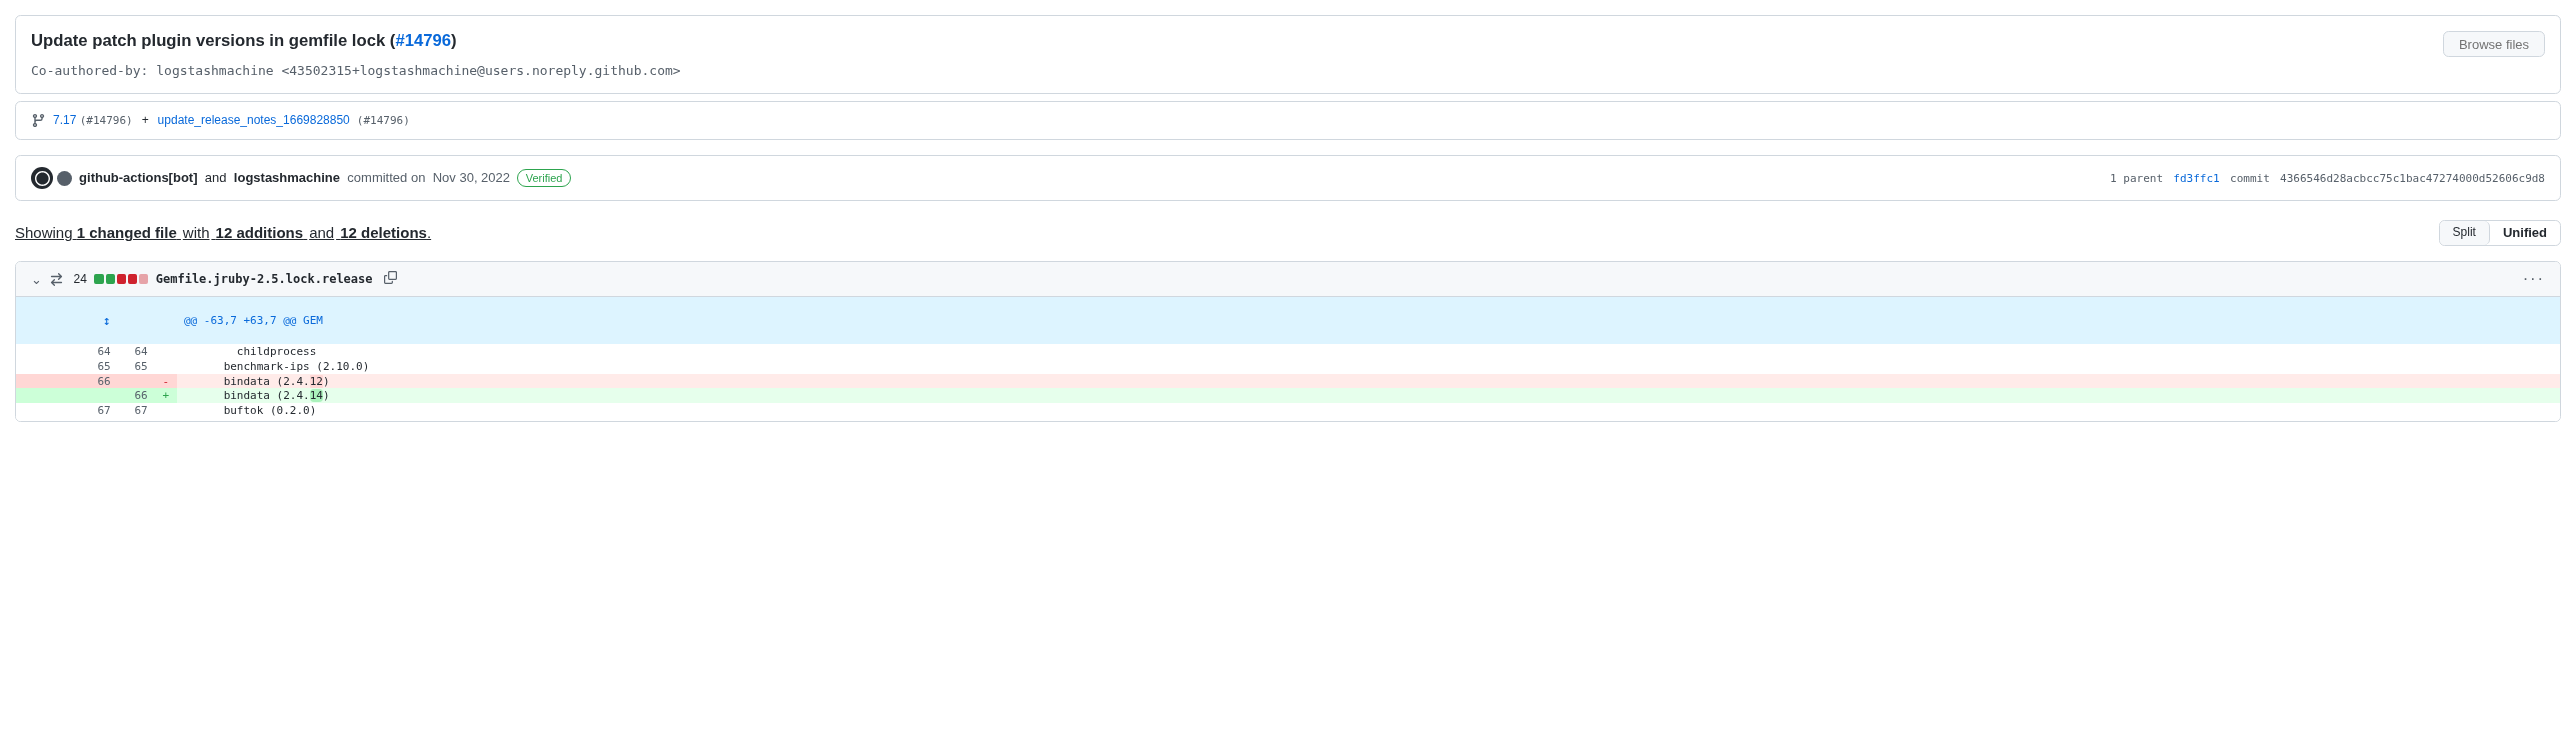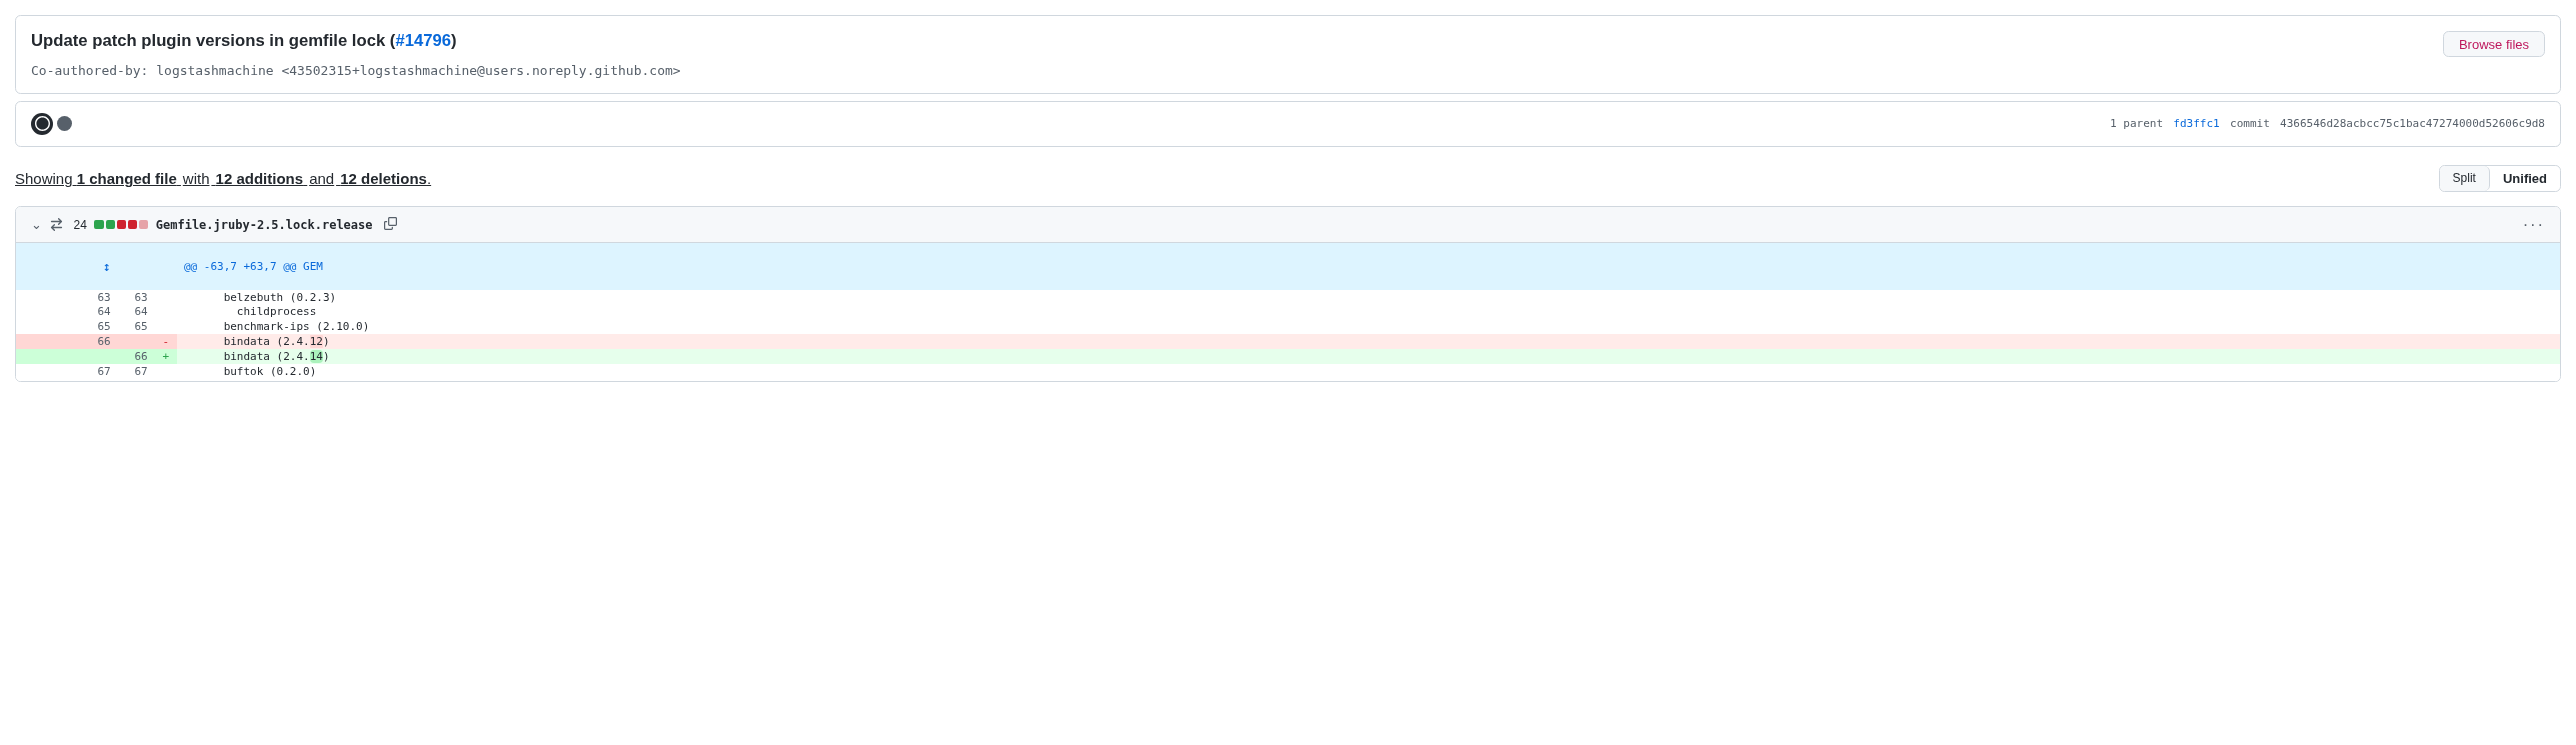--- a/index.html
+++ b/index.html
@@ -33,21 +33,21 @@
     }
     .commit-title a {
       color: #0969da;
       text-decoration: none;
     }
     .browse-files-btn {
       border: 0.9px solid #d0d7de;
       border-radius: 5.6px;
       padding: 4.6px 15px;
       background: #f6f8fa;
-      color: #be185d;
+      color: #737373;
       font-size: 13px;
       font-weight: 500;
       cursor: pointer;
       white-space: nowrap;
     }
     .commit-subtitle {
       font-family: ui-monospace, SFMono-Regular, "SF Mono", Menlo, Consolas, monospace;
       font-size: 13px;
       color: #57606a;
       margin-bottom: 0;
@@ -319,31 +319,53 @@
     <div class="commit-title-row">
       <h1 class="commit-title">
         <span>Update patch plugin versions in gemfile lock</span>
         (<a href="#">#14796</a>)
       </h1>
       <button class="browse-files-btn">Browse files</button>
     </div>
     <div class="commit-subtitle">Co-authored-by: logstashmachine &lt;43502315+logstashmachine@users.noreply.github.com&gt;</div>
   </div>
 
+  <div class="branch-info">
+    <svg style="display:inline-block;vertical-align:middle;margin-right:3.7px;" width="15" height="15" viewBox="0 0 16 16" fill="#57606a">
+      <path fill-rule="evenodd" d="M11.75 2.5a.75.75 0 100 1.5.75.75 0 000-1.5zm-2.25.75a2.25 2.25 0 113 2.122V6A2.5 2.5 0 0110 8.5H6a1 1 0 00-1 1v1.128a2.251 2.251 0 11-1.5 0V5.372a2.25 2.25 0 111.5 0v1.836A2.492 2.492 0 016 7h4a1 1 0 001-1v-.628A2.25 2.25 0 019.5 3.25zM4.25 12a.75.75 0 100 1.5.75.75 0 000-1.5zM3.5 3.25a.75.75 0 111.5 0 .75.75 0 01-1.5 0z"></path>
+    </svg>
+    <a class="branch-link" href="#">
+      <span>7.17</span>
+      <span style="font-weight:400;color:#57606a;font-family:monospace;font-size:11px;">(#14796)</span>
+    </a>
+    <span style="margin:0 5.6px;">+</span>
+    <a class="branch-link" href="#">
+      <span>update_release_notes_1669828850</span>
+    </a>
+    <span style="margin-left:3.7px;color:#57606a;font-family:monospace;font-size:11px;">(#14796)</span>
+  </div>
 
   <div class="author-row">
     <div class="author-left">
       <div class="avatar-wrapper">
         <div class="avatar-circle">
           <svg width="15" height="15" viewBox="0 0 16 16" fill="white">
             <path d="M8 0C3.58 0 0 3.58 0 8s3.58 8 8 8 8-3.58 8-8S12.42 0 8 0zm0 14.5c-3.584 0-6.5-2.916-6.5-6.5S4.416 1.5 8 1.5s6.5 2.916 6.5 6.5-2.916 6.5-6.5 6.5z"></path>
           </svg>
         </div>
         <div class="avatar-small"></div>
       </div>
+      <span class="author-text">
+        <a href="#" style="font-weight:600;color:#24292f;text-decoration:none;">github-actions[bot]</a>
+        <span style="margin:0 3.7px;">and</span>
+        <a href="#" style="font-weight:600;color:#24292f;text-decoration:none;">logstashmachine</a>
+        <span style="margin:0 3.7px;color:#57606a;">committed on</span>
+        <span style="color:#57606a;">Nov 30, 2022</span>
+        <span class="verified-badge">Verified</span>
+      </span>
     </div>
     <div class="commit-meta-right">
       <span>1 parent</span>
       <a href="#" style="margin:0 3.7px;">fd3ffc1</a>
       <span style="margin-right:3.7px;">commit</span>
       <span>4366546d28acbcc75c1bac47274000d52606c9d8</span>
     </div>
   </div>
 
   <div class="stats-row">
@@ -392,26 +414,20 @@
 
         <tr class="hunk-header">
           <td class="line-num">
             <span class="expand-icon">↕</span>
           </td>
           <td class="line-num"></td>
           <td class="line-sign"></td>
           <td class="line-content">@@ -63,7 +63,7 @@ GEM</td>
         </tr>
 
-        <tr class="context-line">
-          <td class="line-num">63</td>
-          <td class="line-num">63</td>
-          <td class="line-sign"></td>
-          <td class="line-content">      belzebuth (0.2.3)</td>
-        </tr>
 
         <tr class="context-line">
           <td class="line-num">64</td>
           <td class="line-num">64</td>
           <td class="line-sign"></td>
           <td class="line-content">        childprocess</td>
         </tr>
 
         <tr class="context-line">
           <td class="line-num">65</td>

